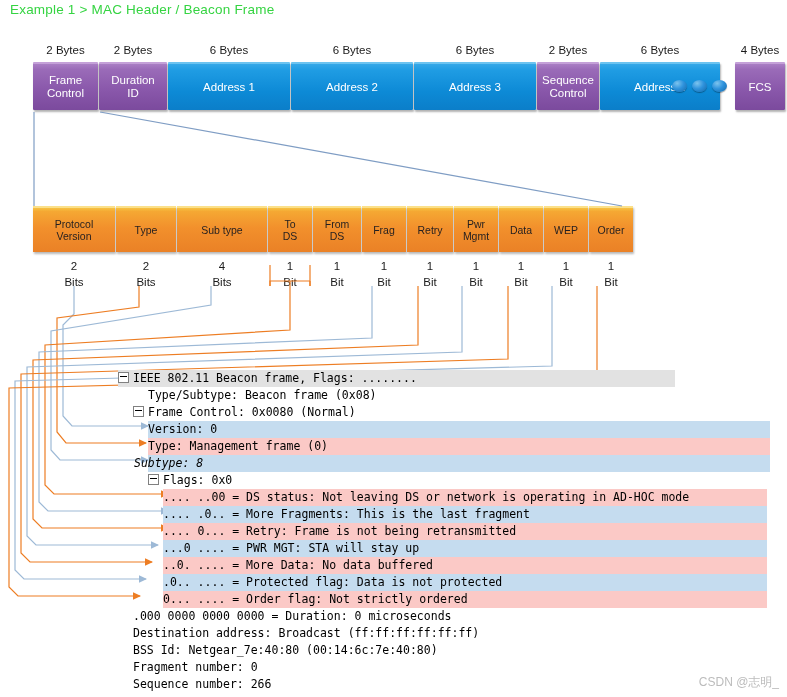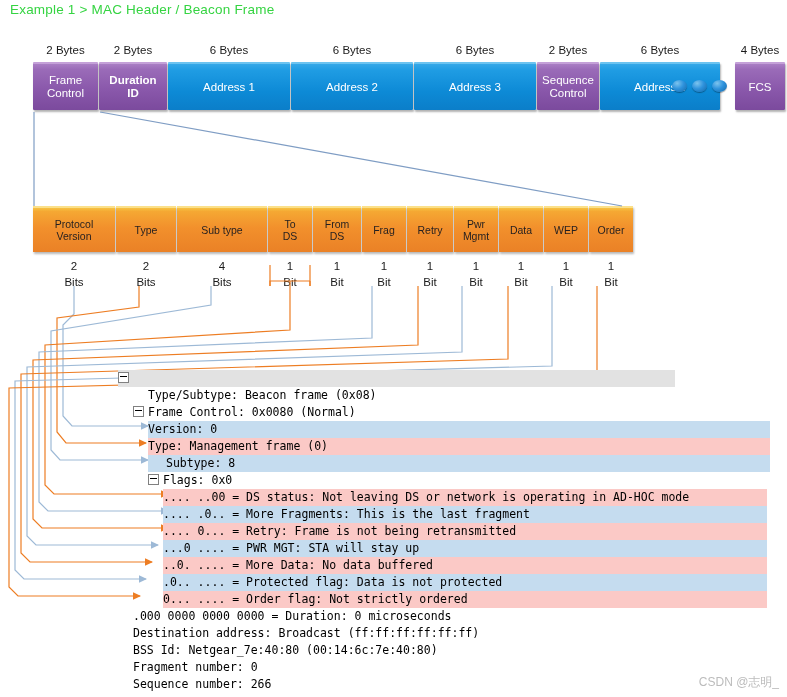--- a/index.html
+++ b/index.html
@@ -91,21 +91,21 @@
 </style>
 </head>
 <body>
 
 <div id="breadcrumb">Example 1 &gt; MAC Header / Beacon Frame</div>
 
 <div id="mac-row">
     <div class="fblock purple" style="left: 33px; width: 65px;">
       <span>Frame<br>Control</span>
     </div>
-    <div class="fblock purple" style="left: 99px; width: 68px; font-weight: bold;">
+    <div class="fblock purple" style="left: 99px; width: 68px;">
       <span>Duration<br>ID</span>
     </div>
     <div class="fblock blue" style="left: 168px; width: 122px;">
       <span>Address 1</span>
     </div>
     <div class="fblock blue" style="left: 291px; width: 122px;">
       <span>Address 2</span>
     </div>
     <div class="fblock blue" style="left: 414px; width: 122px;">
       <span>Address 3</span>
@@ -225,26 +225,26 @@
 
     <path d="M508,296 L508,359 L21,374 L21,553 L30,562 L152,562" stroke="#ed7d23" marker-end="url(#ao)"></path>
 
     <path d="M552,296 L552,366 L15,381 L15,570 L24,579 L146,579" stroke="#9db9d6" marker-end="url(#ab)"></path>
 
     <path d="M597,296 L597,373 L9,388 L9,587 L18,596 L140,596" stroke="#ed7d23" marker-end="url(#ao)"></path>
   </g>
 </svg>
 
 <div id="detail">
-    <div class="drow"><div class="hl hl-gray" style="width: 557px; left: 0px;"></div><span class="twisty" style="position: relative; z-index: 2; margin-left: 0px;"></span></div>
+    <div class="drow"><div class="hl hl-gray" style="width: 557px; left: 0px;"></div><span class="twisty" style="position: relative; z-index: 2; margin-left: 0px;"></span><span class="txt" style="margin-left: 0px;">IEEE 802.11 Beacon frame, Flags: ........</span></div>
     <div class="drow"><span class="txt" style="margin-left: 30px;">Type/Subtype: Beacon frame (0x08)</span></div>
     <div class="drow"><span class="twisty" style="position: relative; z-index: 2; margin-left: 15px;"></span><span class="txt" style="margin-left: 0px;">Frame Control: 0x0080 (Normal)</span></div>
     <div class="drow"><div class="hl hl-blue" style="width: 622px; left: 30px;"></div><span class="txt" style="margin-left: 30px;">Version: 0</span></div>
     <div class="drow"><div class="hl hl-pink" style="width: 622px; left: 30px;"></div><span class="txt" style="margin-left: 30px;">Type: Management frame (0)</span></div>
-    <div class="drow"><div class="hl hl-blue" style="width: 622px; left: 30px;"></div><span class="txt" style="margin-left: 48px;">Subtype: 8</span></div>
+    <div class="drow"><div class="hl hl-blue" style="width: 622px; left: 30px;"></div><span class="txt" style="margin-left: 16px; font-style: italic;">Subtype: 8</span></div>
     <div class="drow"><span class="twisty" style="position: relative; z-index: 2; margin-left: 30px;"></span><span class="txt" style="margin-left: 0px;">Flags: 0x0</span></div>
     <div class="drow"><div class="hl hl-pink" style="width: 604px; left: 45px;"></div><span class="txt" style="margin-left: 45px;">.... ..00 = DS status: Not leaving DS or network is operating in AD-HOC mode</span></div>
     <div class="drow"><div class="hl hl-blue" style="width: 604px; left: 45px;"></div><span class="txt" style="margin-left: 45px;">.... .0.. = More Fragments: This is the last fragment</span></div>
     <div class="drow"><div class="hl hl-pink" style="width: 604px; left: 45px;"></div><span class="txt" style="margin-left: 45px;">.... 0... = Retry: Frame is not being retransmitted</span></div>
     <div class="drow"><div class="hl hl-blue" style="width: 604px; left: 45px;"></div><span class="txt" style="margin-left: 45px;">...0 .... = PWR MGT: STA will stay up</span></div>
     <div class="drow"><div class="hl hl-pink" style="width: 604px; left: 45px;"></div><span class="txt" style="margin-left: 45px;">..0. .... = More Data: No data buffered</span></div>
     <div class="drow"><div class="hl hl-blue" style="width: 604px; left: 45px;"></div><span class="txt" style="margin-left: 45px;">.0.. .... = Protected flag: Data is not protected</span></div>
     <div class="drow"><div class="hl hl-pink" style="width: 604px; left: 45px;"></div><span class="txt" style="margin-left: 45px;">0... .... = Order flag: Not strictly ordered</span></div>
     <div class="drow"><span class="txt" style="margin-left: 15px;">.000 0000 0000 0000 = Duration: 0 microseconds</span></div>
     <div class="drow"><span class="txt" style="margin-left: 15px;">Destination address: Broadcast (ff:ff:ff:ff:ff:ff)</span></div>

